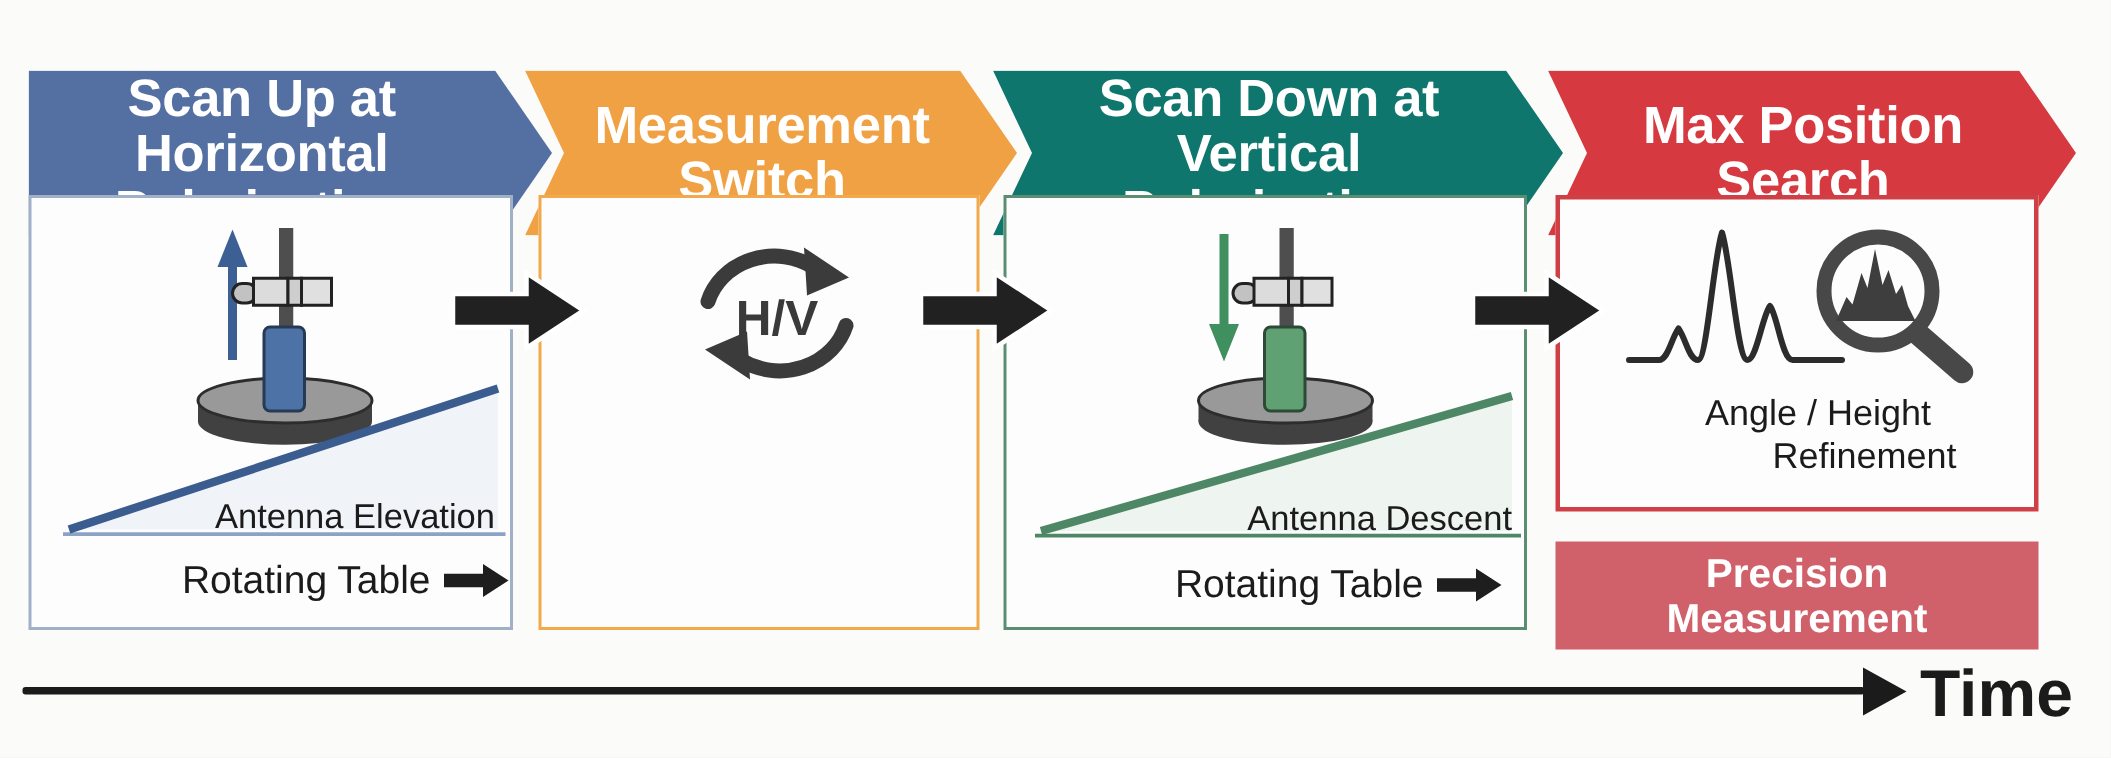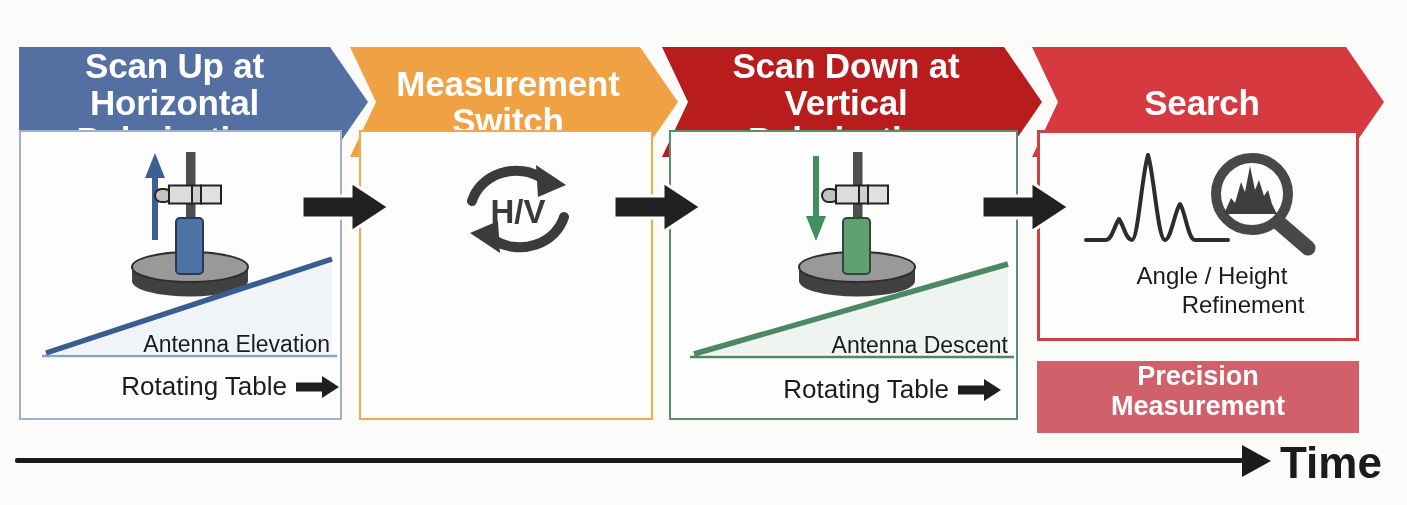--- a/index.html
+++ b/index.html
@@ -18,21 +18,21 @@
     color:#fff;font-weight:bold;font-size:35px;line-height:37px;
     text-align:center;letter-spacing:-0.2px;margin-top:25px;
   }
   .banner .tl{width:100%;}
   .banner1{left:19px;width:349px;background:#5470a3;
     clip-path:polygon(0 0,311px 0,349px 55px,311px 110px,0 110px);
     padding-right:38px;box-sizing:border-box;}
   .banner2{left:350px;width:328px;background:#f0a143;
     clip-path:polygon(0 0,290px 0,328px 55px,290px 110px,0 110px,26px 55px);
     padding-right:38px;padding-left:26px;box-sizing:border-box;}
-  .banner3{left:662px;width:380px;background:#b91c1c;
+  .banner3{left:662px;width:380px;background:#0f766e;
     clip-path:polygon(0 0,342px 0,380px 55px,342px 110px,0 110px,26px 55px);
     padding-right:38px;padding-left:26px;box-sizing:border-box;}
   .banner4{left:1032px;width:352px;background:#d63a40;
     clip-path:polygon(0 0,314px 0,352px 55px,314px 110px,0 110px,26px 55px);
     padding-right:38px;padding-left:26px;box-sizing:border-box;}
 
   
   .bodybox{position:absolute;top:130px;background:#fdfdfd;box-sizing:border-box;}
   .body1{left:19px;width:323px;height:290px;border:2.5px solid #9fb0c7;}
   .body2{left:359px;width:294px;height:290px;border:2.5px solid #f2a94e;}
@@ -41,21 +41,21 @@
 
   
   .ramp-label{position:absolute;font-size:23px;color:#1b1b1b;text-align:right;}
   .table-row{position:absolute;display:flex;justify-content:flex-end;align-items:center;gap:9px;
     font-size:26px;color:#1b1b1b;}
   .hv-label{position:absolute;left:462px;top:193px;width:112px;text-align:center;
     font-size:33px;font-weight:bold;color:#3a3a3a;}
   .caption{position:absolute;left:1037px;width:350px;text-align:center;
     font-size:24px;color:#1b1b1b;}
   .footer-banner{position:absolute;left:1037px;top:361px;width:322px;height:72px;
-    background:#d0616b;display:flex;flex-direction:column;justify-content:flex-start;
+    background:#d0616b;display:flex;flex-direction:column;justify-content:center;
     text-align:center;color:#fff;font-weight:bold;font-size:27px;line-height:30px;}
 
   
   .timeline-line{position:absolute;left:15px;top:458px;width:1228px;height:5px;
     background:#1b1b1b;border-radius:2px;}
   .timeline-head{position:absolute;left:1242px;top:445px;width:0;height:0;
     border-left:29px solid #1b1b1b;border-top:16px solid transparent;border-bottom:16px solid transparent;}
   .time-label{position:absolute;left:1280px;top:438px;font-size:44px;font-weight:bold;color:#1b1b1b;}
 </style>
 </head>
@@ -69,20 +69,21 @@
   </div>
   <div class="banner banner2">
     <div class="tl">Measurement</div>
     <div class="tl">Switch</div>
   </div>
   <div class="banner banner3">
     <div class="tl">Scan Down at</div>
     <div class="tl">Vertical Polarization</div>
   </div>
   <div class="banner banner4">
+    <div class="tl">Max Position</div>
     <div class="tl">Search</div>
   </div>
 
   <div class="bodybox body1"></div>
   <div class="bodybox body2"></div>
   <div class="bodybox body3"></div>
   <div class="bodybox body4"></div>
 
   <svg class="abs" style="left:105px;top:148px;" width="170" height="160" viewBox="0 0 170 160">
     <line x1="50" y1="92" x2="50" y2="26" stroke="#3c6094" stroke-width="6"></line>

